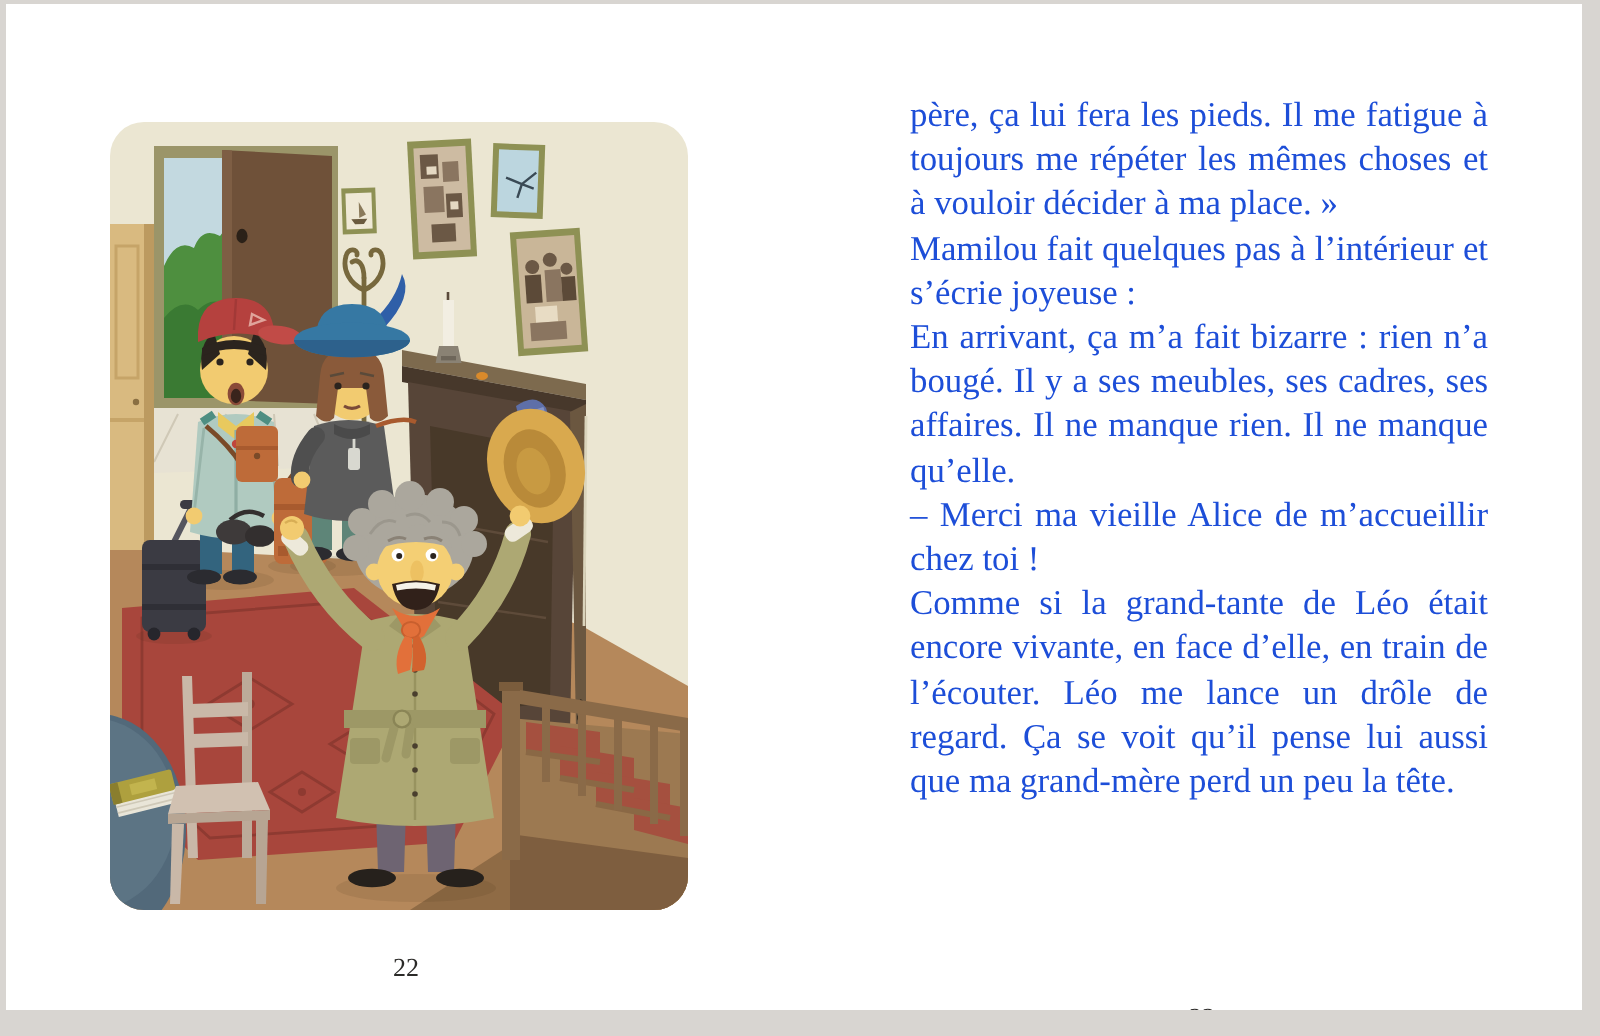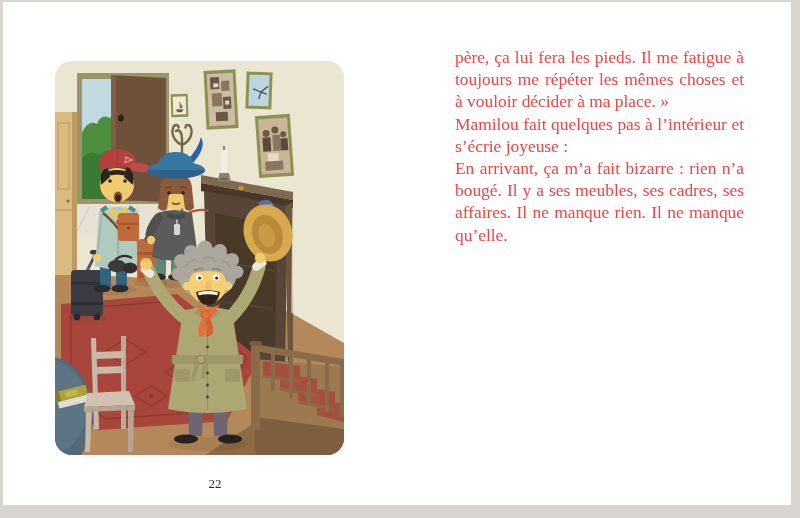--- a/index.html
+++ b/index.html
@@ -13,29 +13,29 @@
     border-style:solid;border-color:#d8d5d1;
     border-width:2px 9px 13px 3px;
     pointer-events:none;z-index:10;
   }
   .illu{
     position:absolute;left:55px;top:61px;width:289px;height:394px;
   }
   .illu svg{display:block;width:289px;height:394px;}
   .text-col{
     position:absolute;left:455px;top:46px;width:289px;
-    font-size:17.4px;line-height:22.2px;color:#ef4444;
+    font-size:17.4px;line-height:22.2px;color:#1d4ed8;
     text-align:justify;
   }
   .text-col p{margin:0;padding:0;}
   .pn{
     position:absolute;top:476px;font-size:13px;color:#2b2a28;
     width:30px;text-align:center;
   }
-  .pn-left{left:200px;}
+  .pn-left{left:188px;}
   .pn-right{left:586px;margin-top:25px;}
 </style>
 </head>
 <body>
 
 <div class="outer-frame"></div>
 
 <div class="illu">
   <svg viewBox="0 0 289 394" role="img" aria-label="Cartoon hallway scene: a boy wearing a red cap and a girl in a blue feathered hat arrive through an open front door with their luggage, while grey-haired Mamilou, in an olive coat with an orange scarf, joyfully raises her arms waving a straw hat beside a dark fireplace, framed photos, a red rug, a wooden chair, a round blue table with a book, and a staircase.">
     <defs>
@@ -349,16 +349,18 @@
         <path d="M143,231.5 q10,-2.8 20,0 l-0.6,2.8 q-9.4,-2.2 -18.8,0 z" fill="#F5F2E8"></path>
       </g>
     </g>
   </svg>
 </div>
 
 <div class="text-col">
   <p>père, ça lui fera les pieds. Il me fatigue à toujours me répéter les mêmes choses et à vouloir décider à ma place.&nbsp;»</p>
   <p>Mamilou fait quelques pas à l’intérieur et s’écrie joyeuse&nbsp;:</p>
   <p>En arrivant, ça m’a fait bizarre&nbsp;: rien n’a bougé. Il y a ses meubles, ses cadres, ses affaires. Il ne manque rien. Il ne manque qu’elle.</p>
+  <p>– Merci ma vieille Alice de m’accueillir chez toi&nbsp;!</p>
+  <p>Comme si la grand-tante de Léo était encore vivante, en face d’elle, en train de l’écouter. Léo me lance un drôle de regard. Ça se voit qu’il pense lui aussi que ma grand-mère perd un peu la tête.</p>
 </div>
 
 <div class="pn pn-left">22</div>
 <div class="pn pn-right">23</div>
 
 </body></html>

